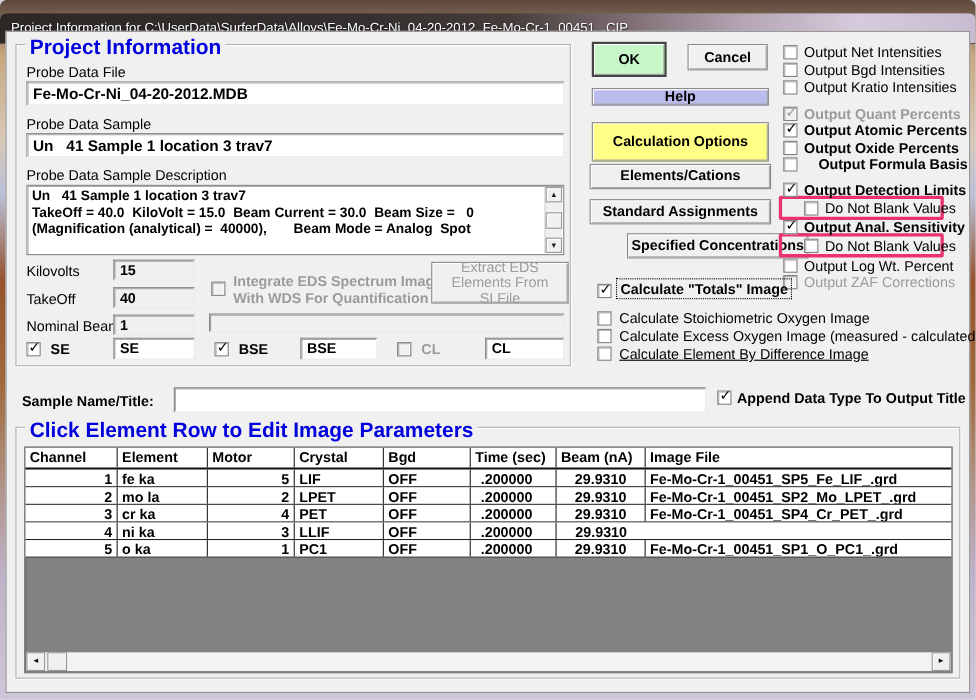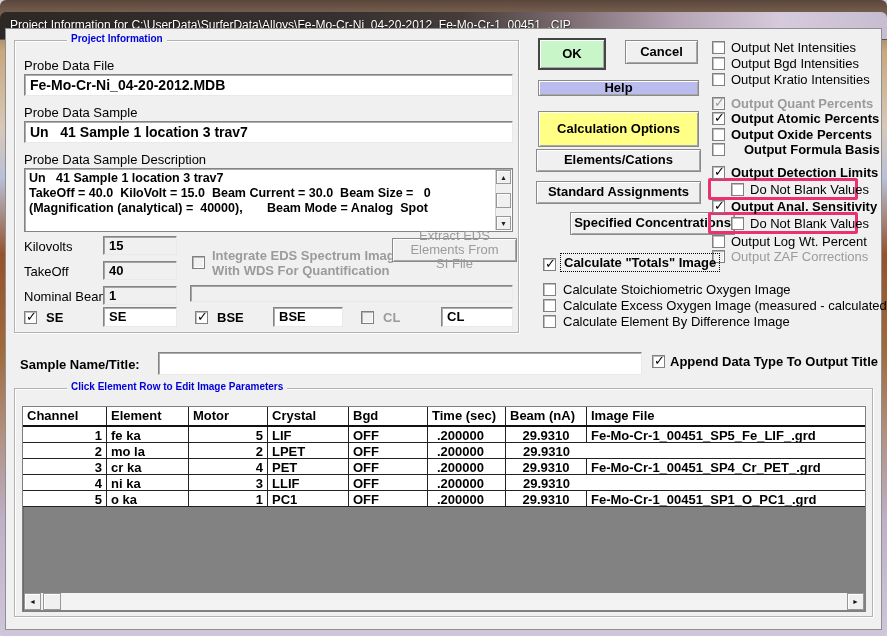--- a/index.html
+++ b/index.html
@@ -17,21 +17,21 @@
     border-bottom:1px solid #5a5250;
   }
   .title-text { position:absolute; left:10px; top:6px; font-size:12px; color:#fff; text-shadow:0 1px 2px #000; white-space:nowrap; }
   .client { position:absolute; left:5px; top:28px; width:877px; height:602px; background:#f0f0f0; border:1px solid #8f8f8f; }
   .abs { position:absolute; }
   .lbl { font-size:13px; color:#000; white-space:pre; }
   .b { font-weight:bold; }
   .dis { color:#9b9b9b; }
   .blue { color:#0000dd; font-weight:bold; }
   .grp { border:1px solid #b2b2b2; box-shadow:inset 1px 1px 0 #fff,1px 1px 0 #fff; }
-  .legend { position:absolute; top:-8px; left:8px; background:#f0f0f0; padding:0 4px; font-size:10px;margin-left:44px; }
+  .legend { position:absolute; top:-8px; left:8px; background:#f0f0f0; padding:0 4px; font-size:19px; }
   .field {
     background:#fff; border:1px solid #848484; border-bottom-color:#e9e9e9; border-right-color:#e9e9e9;
     box-shadow:inset 1px 1px 0 rgba(70,70,70,.45);
     font-size:14px; font-weight:bold; color:#000; padding:2px 4px 0 5px; white-space:pre; overflow:hidden;
   }
   .field.sm { font-size:13px; padding-top:1px; }
   .field.gray { background:#f0f0f0; }
   .btn {
     display:flex; align-items:center; justify-content:center; text-align:center;
     background:#f0f0f0; border:1px solid #8a8a8a;
@@ -113,21 +113,21 @@
 
   <span class="abs lbl" style="left:24px;top:264px;">TakeOff</span>
   <div class="abs field sm gray" style="left:103px;top:261px;width:74px;height:19px;">40</div>
 
   <span class="abs lbl" style="left:24px;top:289px;">Nominal Beam</span>
   <div class="abs field sm gray" style="left:103px;top:286px;width:74px;height:19px;">1</div>
 
   <div class="abs cb discb" style="left:192px;top:256px;"></div>
   <div class="abs lbl b dis" style="left:212px;top:248px;width:205px;white-space:normal;line-height:15px;">Integrate EDS Spectrum Image With WDS For Quantification</div>
 
-  <div class="abs btn disbtn" style="left:392px;top:238px;width:125px;height:24px;padding:0 16px;">Extract EDS Elements From SI File</div>
+  <div class="abs btn disbtn" style="left:392px;top:238px;width:125px;height:38px;padding:0 16px;">Extract EDS Elements From SI File</div>
 
   <div class="abs field sm gray" style="left:190px;top:285px;width:323px;height:17px;"></div>
 
   <div class="abs cb checked" style="left:24px;top:311px;"></div>
   <span class="abs lbl b" style="left:46px;top:310px;">SE</span>
   <div class="abs field sm" style="left:103px;top:307px;width:74px;height:20px;">SE</div>
 
   <div class="abs cb checked" style="left:195px;top:311px;"></div>
   <span class="abs lbl b" style="left:217px;top:310px;">BSE</span>
   <div class="abs field sm" style="left:273px;top:307px;width:70px;height:20px;">BSE</div>
@@ -176,21 +176,21 @@
   <div class="abs cb discb" style="left:712px;top:250px;"></div>
   <span class="abs lbl dis" style="left:731px;top:249px;">Output ZAF Corrections</span>
 
   <div class="abs cb checked" style="left:543px;top:258px;"></div>
   <span class="abs lbl b focusbox" style="left:561px;top:254px;">Calculate "Totals" Image</span>
   <div class="abs cb" style="left:543px;top:283px;"></div>
   <span class="abs lbl" style="left:563px;top:282px;">Calculate Stoichiometric Oxygen Image</span>
   <div class="abs cb" style="left:543px;top:299px;"></div>
   <span class="abs lbl" style="left:563px;top:298px;">Calculate Excess Oxygen Image (measured - calculated)</span>
   <div class="abs cb" style="left:543px;top:315px;"></div>
-  <span class="abs lbl" style="left:563px;top:314px;">Calculate Element By Difference Image</span>
+  <span class="abs lbl" style="left:563px;top:314px;text-decoration:underline;">Calculate Element By Difference Image</span>
 
   <span class="abs lbl b" style="left:20px;top:357px;">Sample Name/Title:</span>
   <div class="abs field sm" style="left:158px;top:352px;width:484px;height:22px;padding-top:21px;">Fe-Mo-Cr-Ni_04-20-2012_Fe-Mo-Cr-1_00451_</div>
   <div class="abs cb checked" style="left:652px;top:355px;"></div>
   <span class="abs lbl b" style="left:670px;top:354px;">Append Data Type To Output Title</span>
 
   <div class="abs grp" style="left:14px;top:388px;width:859px;height:229px;">
     <span class="legend blue">Click Element Row to Edit Image Parameters</span>
   </div>
 
@@ -216,20 +216,21 @@
       <div class="tc">Fe-Mo-Cr-1_00451_SP5_Fe_LIF_.grd</div>
     </div>
     <div class="trow r">
       <div class="tc num">2</div>
       <div class="tc">mo la</div>
       <div class="tc num">2</div>
       <div class="tc">LPET</div>
       <div class="tc">OFF</div>
       <div class="tc timec">.200000</div>
       <div class="tc ctr">29.9310</div>
+      <div class="tc">Fe-Mo-Cr-1_00451_SP2_Mo_LPET_.grd</div>
     </div>
     <div class="trow r">
       <div class="tc num">3</div>
       <div class="tc">cr ka</div>
       <div class="tc num">4</div>
       <div class="tc">PET</div>
       <div class="tc">OFF</div>
       <div class="tc timec">.200000</div>
       <div class="tc ctr">29.9310</div>
       <div class="tc">Fe-Mo-Cr-1_00451_SP4_Cr_PET_.grd</div>

